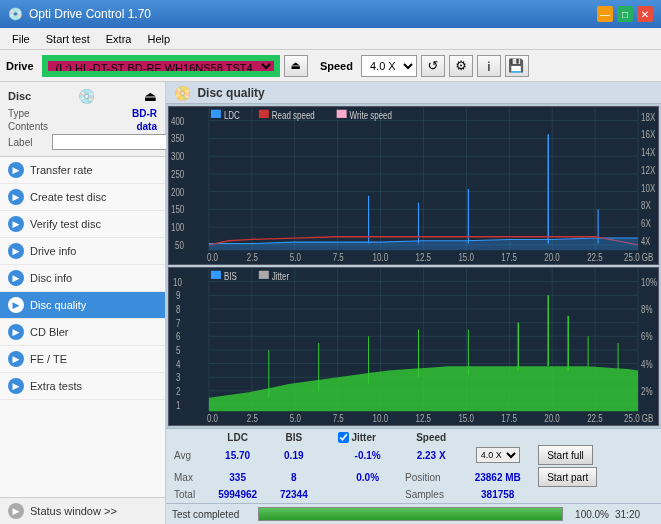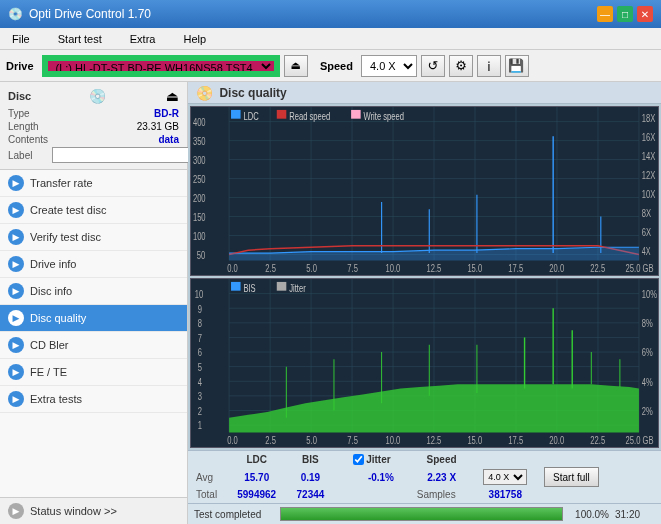--- a/index.html
+++ b/index.html
@@ -24,21 +24,21 @@
     .titlebar-btn.min { background: #f39c12; color: white; }
 
     
     .menubar {
       background: #f0f0f0;
       border-bottom: 1px solid #ccc;
       height: 22px;
       display: flex;
       align-items: center;
       padding: 0 4px;
-      gap: 12px;
+      gap: 0;
     }
     .menu-item {
       padding: 2px 8px;
       cursor: pointer;
       font-size: 11px;
     }
 
     
     .toolbar {
       background: #f0f0f0;
@@ -85,21 +85,21 @@
     }
 
     
     .main-layout {
       display: flex;
       height: calc(524px - 28px - 22px - 32px);
     }
 
     
     .sidebar {
-      width: 188px;
+      width: 166px;
       background: #f8f8f8;
       border-right: 1px solid #ccc;
       display: flex;
       flex-direction: column;
       flex-shrink: 0;
     }
 
     
     .disc-panel {
       background: #f0f0f0;
@@ -326,24 +326,20 @@
 
     <div class="disc-panel">
       <div class="disc-panel-header">
         <span class="disc-title">Disc</span>
         <span class="disc-icon">💿</span>
         <span style="font-size:14px; cursor:pointer;">⏏</span>
       </div>
       <div class="disc-row">
         <span class="disc-key">Type</span>
         <span class="disc-val">BD-R</span>
-      </div>
-      <div class="disc-row">
-        <span class="disc-key">Length</span>
-        <span class="disc-val-black">23.31 GB</span>
       </div>
       <div class="disc-row">
         <span class="disc-key">Contents</span>
         <span class="disc-val">data</span>
       </div>
       <div class="label-row">
         <span class="label-text">Label</span>
         <input class="label-input" type="text" value="" style="">
         <div class="label-btn">🖊</div>
       </div>
@@ -603,20 +599,32 @@
               <select style="font-size:9px; height:16px; border:1px solid #888;">
                 <option>4.0 X</option>
                 <option>2.0 X</option>
               </select>
             </td>
             <td colspan="2">
               <button class="start-btn">Start full</button>
             </td>
           </tr>
           <tr>
+            <td class="stats-label">Max</td>
+            <td class="stats-val" style="text-align:center;">335</td>
+            <td class="stats-val" style="text-align:center;">8</td>
+            <td></td>
+            <td class="stats-val" style="text-align:center;">0.0%</td>
+            <td class="stats-label">Position</td>
+            <td class="stats-val" style="text-align:center;">23862 MB</td>
+            <td colspan="2">
+              <button class="start-btn">Start part</button>
+            </td>
+          </tr>
+          <tr>
             <td class="stats-label">Total</td>
             <td class="stats-val" style="text-align:center;">5994962</td>
             <td class="stats-val" style="text-align:center;">72344</td>
             <td></td>
             <td></td>
             <td class="stats-label">Samples</td>
             <td class="stats-val" style="text-align:center;">381758</td>
             <td colspan="2"></td>
           </tr>
         </tbody>

